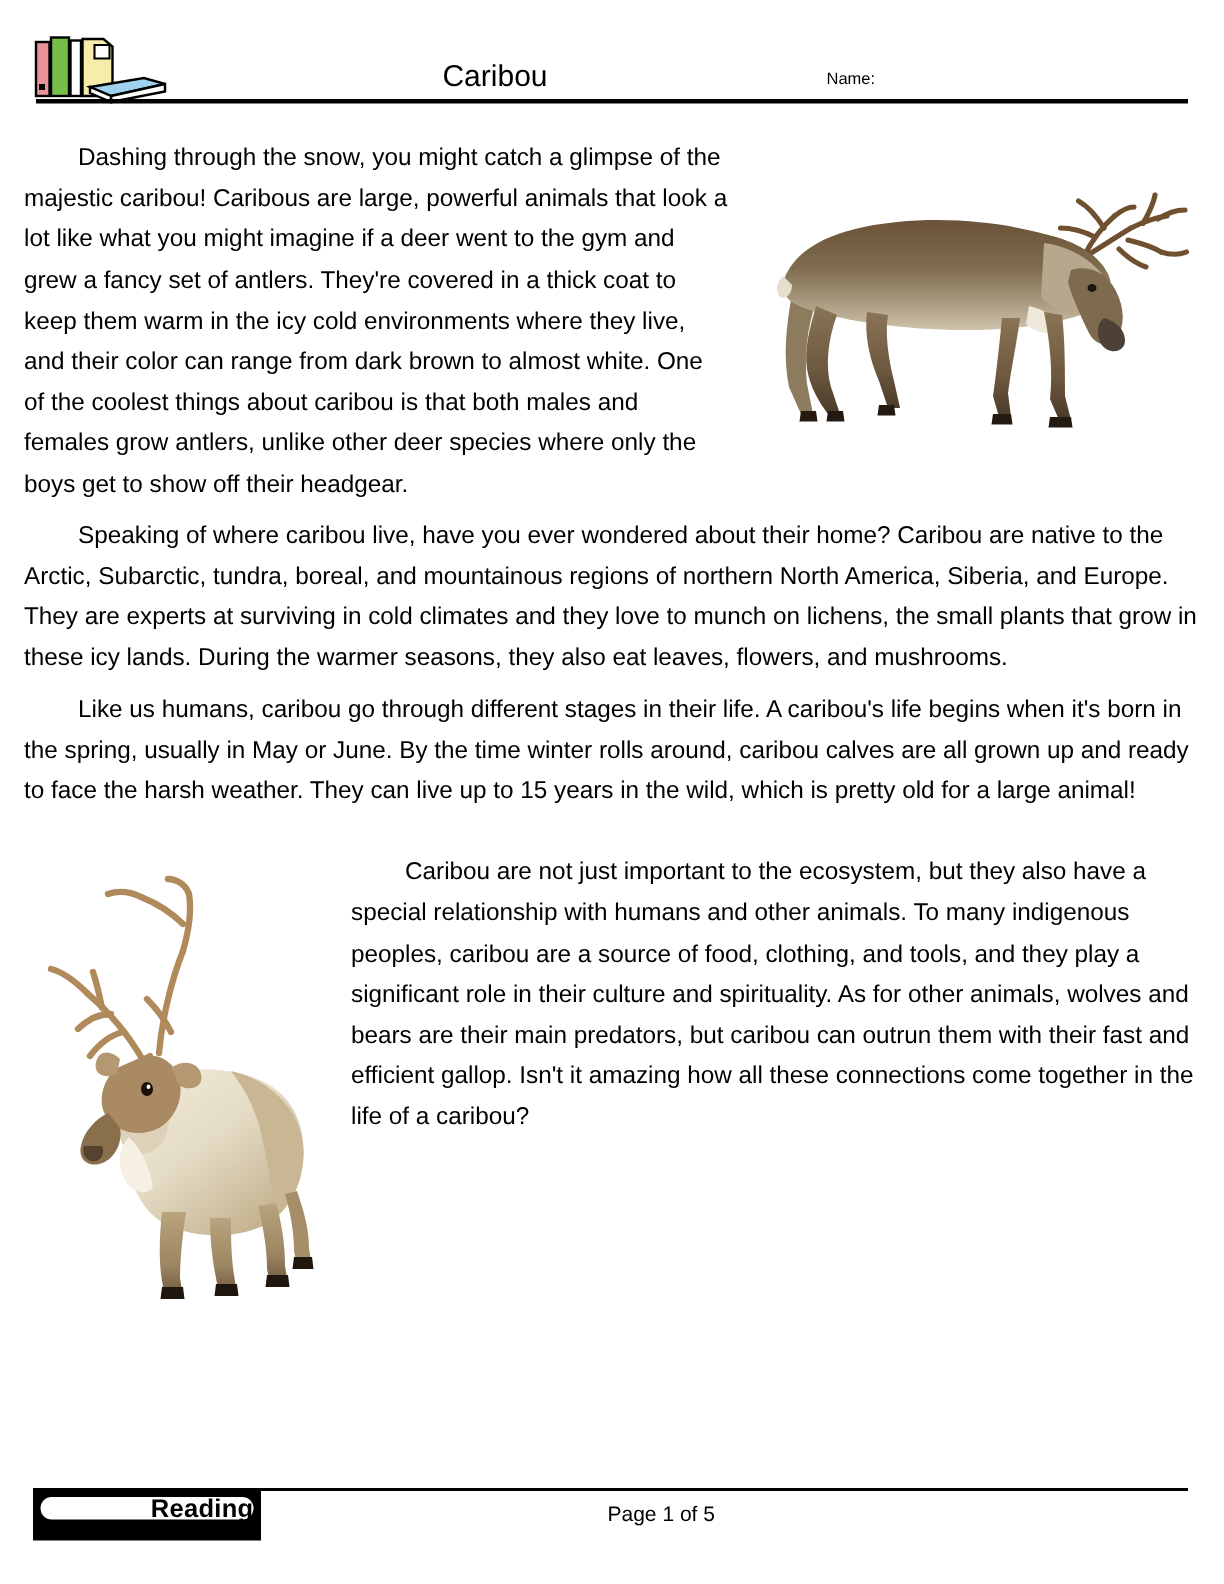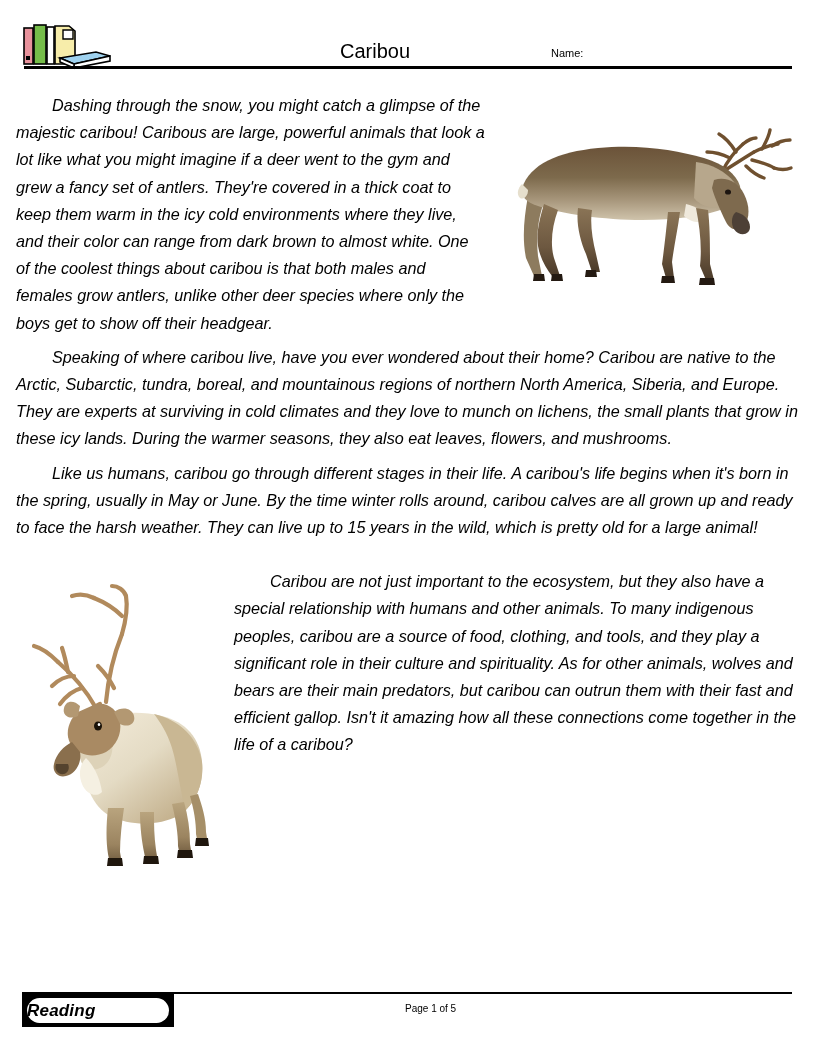--- a/index.html
+++ b/index.html
@@ -32,21 +32,20 @@
   }
   #header-title {
     position: absolute;
     left: 0;
     top: 40px;
     width: 660px;
     text-align: center;
     font-size: 20px;
     line-height: 22px;
     letter-spacing: 0px;
-    padding-left: 45px;
   }
   #name-label {
     position: absolute;
     left: 551px;
     top: 45px;
     font-size: 11px;
     line-height: 17px;
   }
   #header-rule {
     position: absolute;
@@ -59,21 +58,20 @@
 
   
   #article {
     position: absolute;
     left: 16px;
     top: 92px;
     width: 784px;
     font-size: 16.2px;
     line-height: 27.2px;
     text-align: left;
-    font-style: italic;
   }
   .para {
     margin: 0 0 7px 0;
     text-indent: 36px;
   }
 
   
   .fig {
     position: relative;
   }
@@ -121,46 +119,45 @@
     top: 6px;
     width: 152px;
     height: 33px;
     background: #000000;
   }
   #subject-badge-inner {
     position: absolute;
     left: 5px;
     top: 4px;
     width: 142px;
-    height: 25px;
+    height: 15px;
     background: #ffffff;
     border-radius: 13px;
     display: flex;
     align-items: center;
-    justify-content: flex-start;
-    font-style: italic;
+    justify-content: flex-end;
   }
   #subject-badge-label {
     font-size: 17px;
     font-weight: bold;
     color: #000000;
     letter-spacing: 0.2px;
   }
   #site-url {
     position: absolute;
     left: 177px;
     top: 12px;
     font-size: 15px;
     line-height: 18px;
   }
   #page-number {
     position: absolute;
     left: 405px;
     top: 12px;
-    font-size: 10px;
+    font-size: 14px;
     line-height: 18px;
   }
 </style>
 </head>
 <body>
 
 <div id="header">
 
   <div id="books-icon">
     <svg viewBox="0 0 92 48" xmlns="http://www.w3.org/2000/svg">

